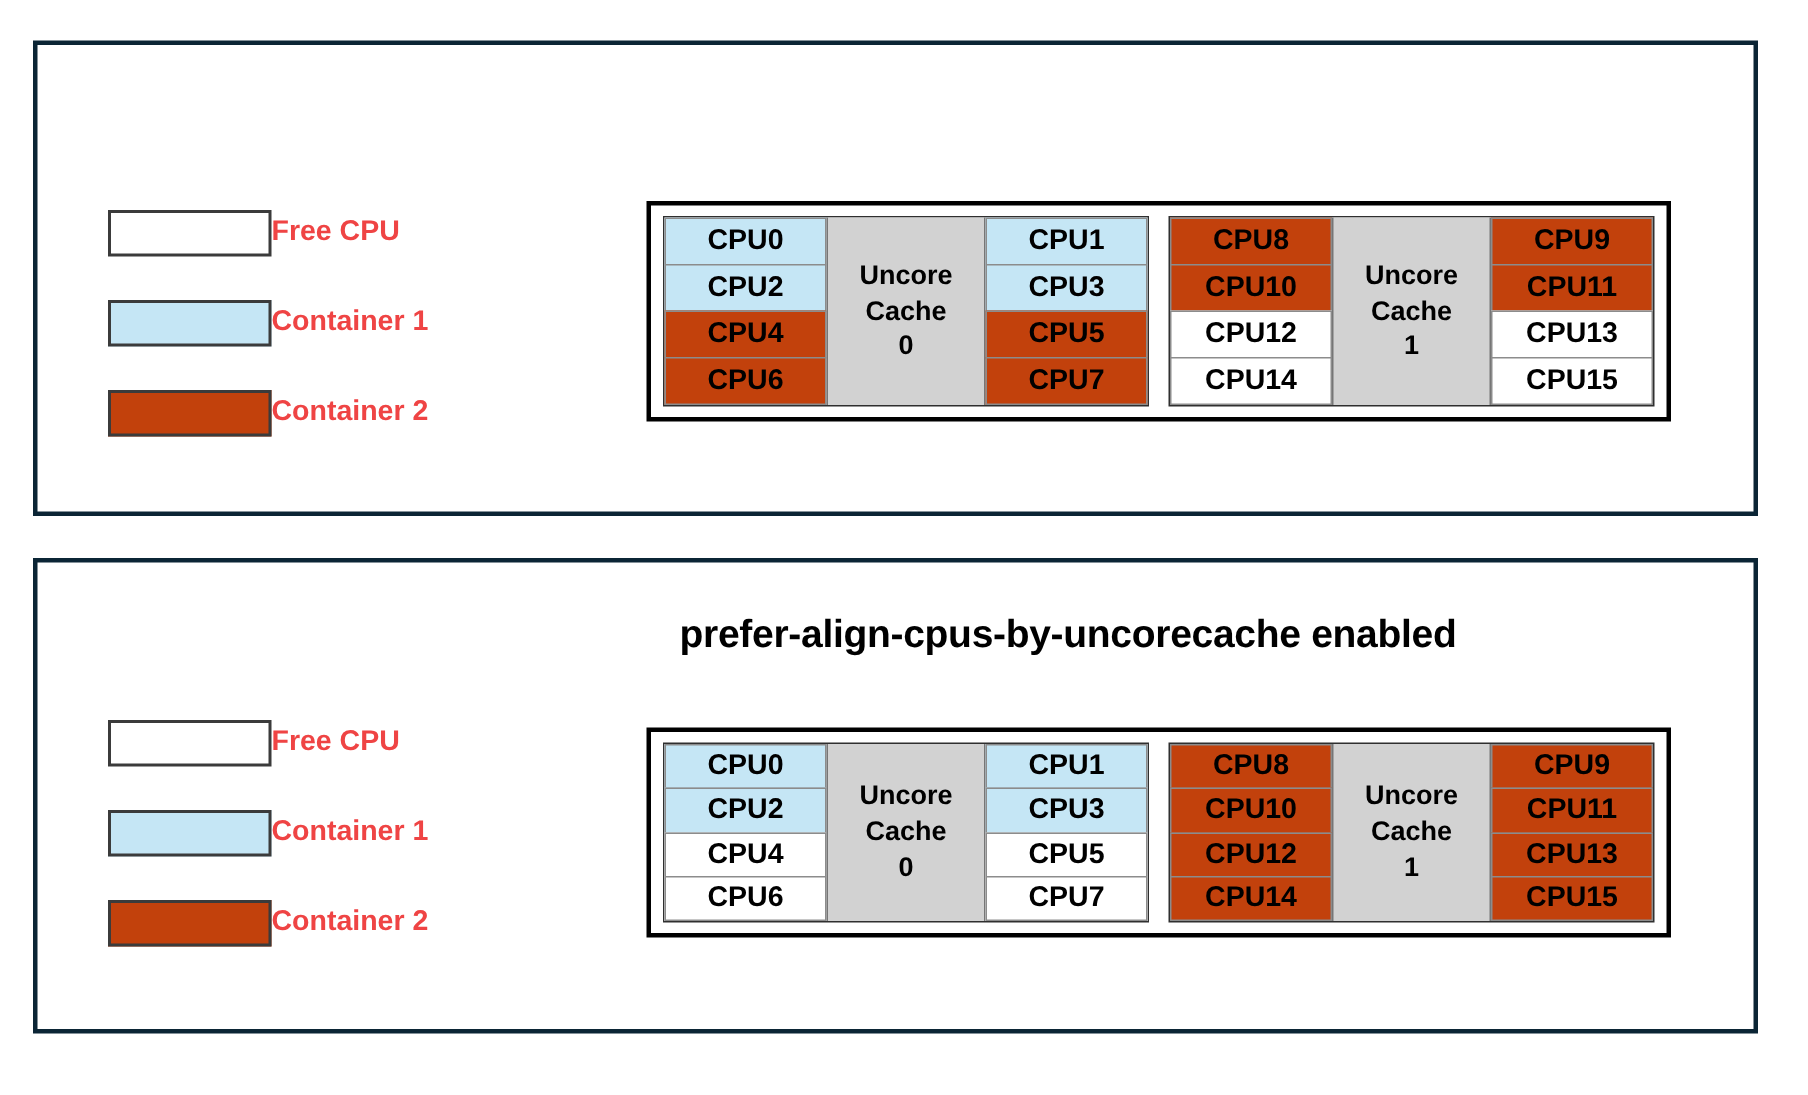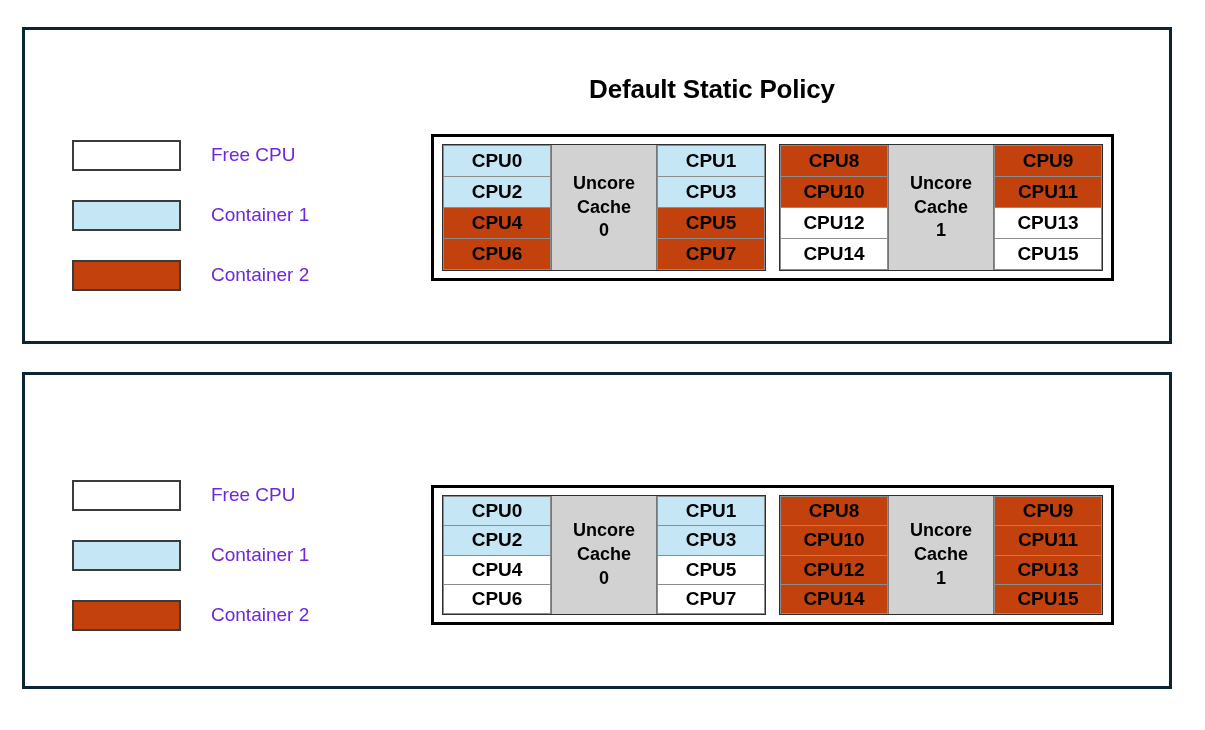--- a/index.html
+++ b/index.html
@@ -50,24 +50,23 @@
     height: 60px;
   }
   .legend-swatch {
     width: 109px;
     height: 31px;
     border: 2px solid #3b3b3b;
     box-sizing: border-box;
     flex: 0 0 auto;
   }
   .legend-label {
-    margin-left: 30px;
     font-size: 19px;
-    font-weight: normal;
-    color: #6d28d9;
+    font-weight: bold;
+    color: #ef4444;
     white-space: nowrap;
   }
 
   
   .diagram {
     position: absolute;
     border: 3px solid #000000;
     background: #ffffff;
     box-sizing: border-box;
     display: flex;
@@ -126,21 +125,20 @@
 
   .fill-free { background: #ffffff; }
   .fill-c1   { background: #c5e6f5; }
   .fill-c2   { background: #c2410c; }
 </style>
 </head>
 <body>
 
 <div class="panel" id="panel-top">
 
-  <div class="panel-title">Default Static Policy</div>
 
   <div class="legend">
     <div class="legend-row">
       <div class="legend-swatch fill-free"></div>
       <div class="legend-label">Free CPU</div>
     </div>
     <div class="legend-row">
       <div class="legend-swatch fill-c1"></div>
       <div class="legend-label">Container 1</div>
     </div>
@@ -190,20 +188,21 @@
         <div class="cpu-cell fill-free">CPU13</div>
         <div class="cpu-cell fill-free">CPU15</div>
       </div>
     </div>
 
   </div>
 </div>
 
 <div class="panel" id="panel-bottom">
 
+  <div class="panel-title">prefer-align-cpus-by-uncorecache enabled</div>
 
   <div class="legend">
     <div class="legend-row">
       <div class="legend-swatch fill-free"></div>
       <div class="legend-label">Free CPU</div>
     </div>
     <div class="legend-row">
       <div class="legend-swatch fill-c1"></div>
       <div class="legend-label">Container 1</div>
     </div>

